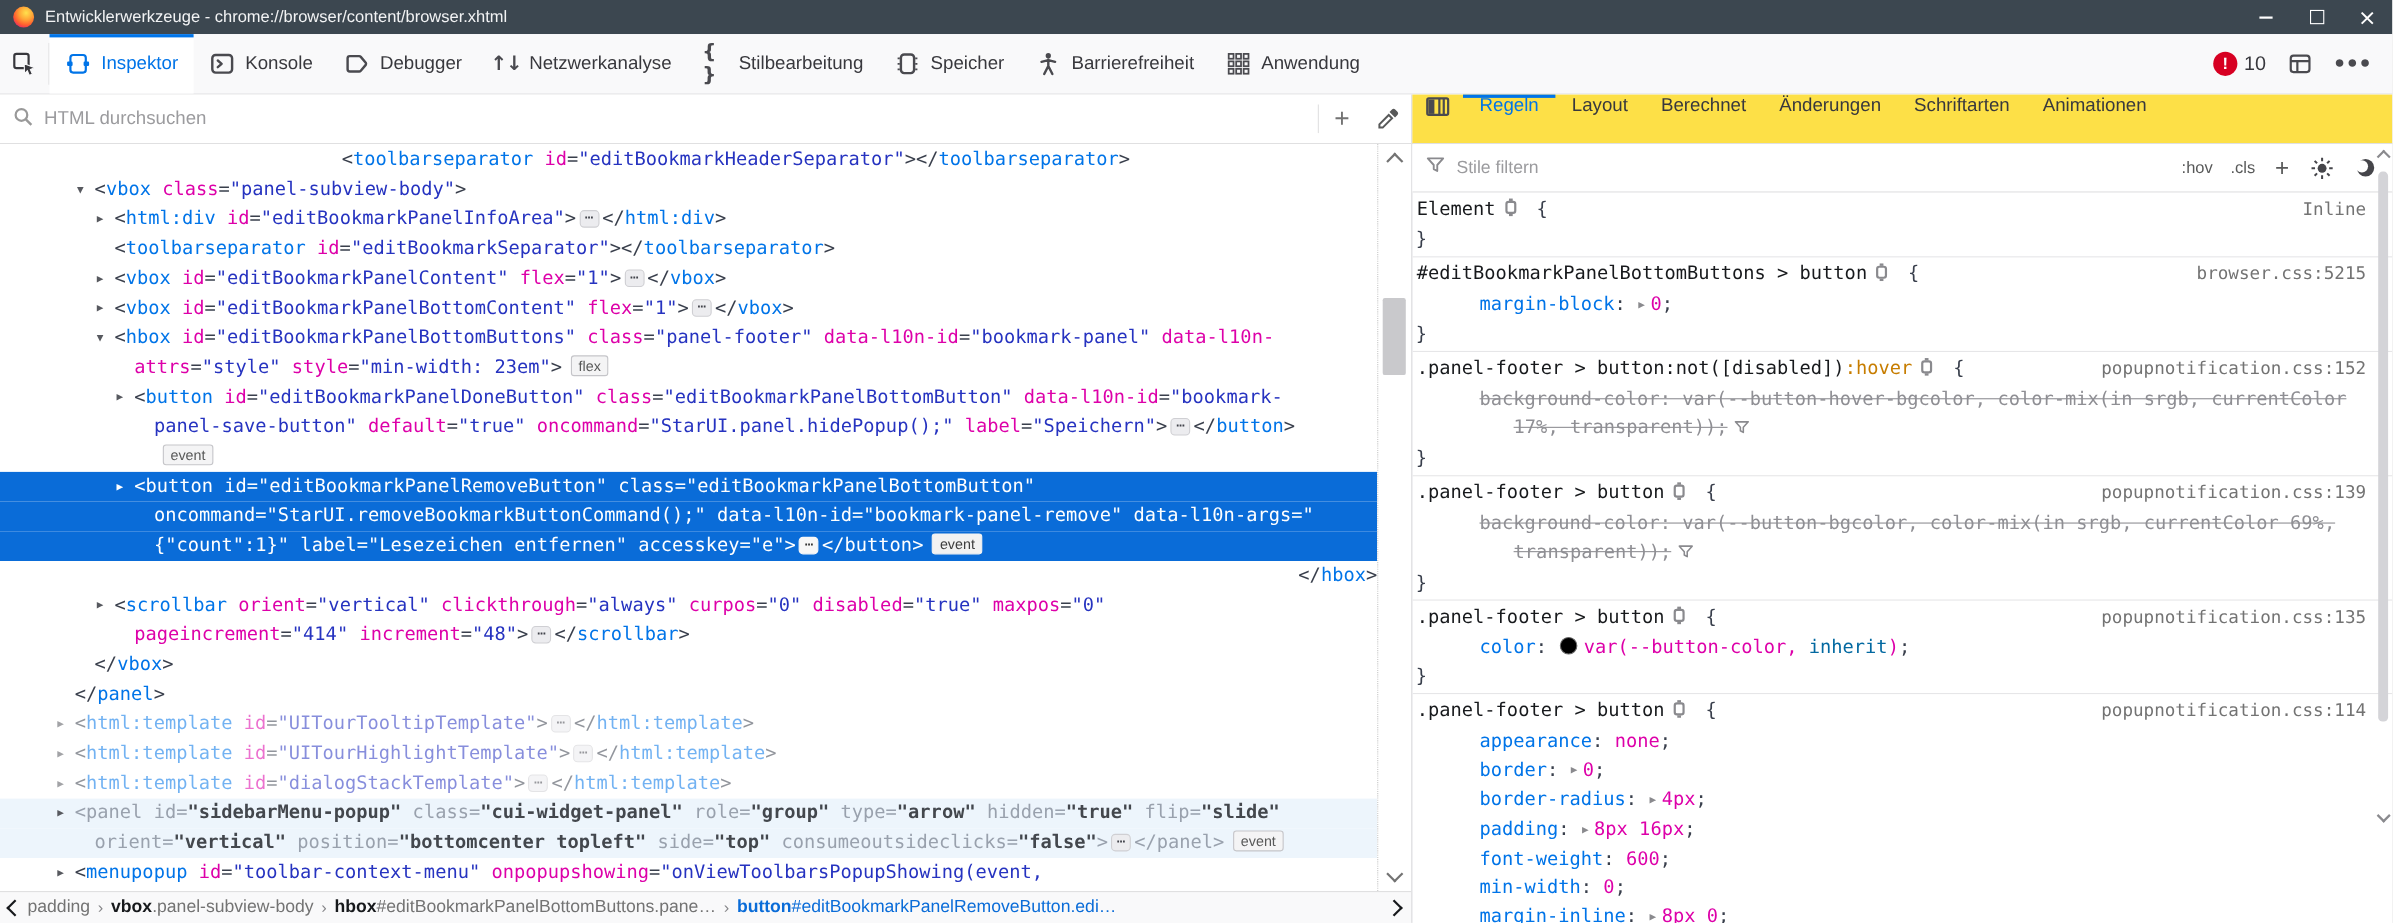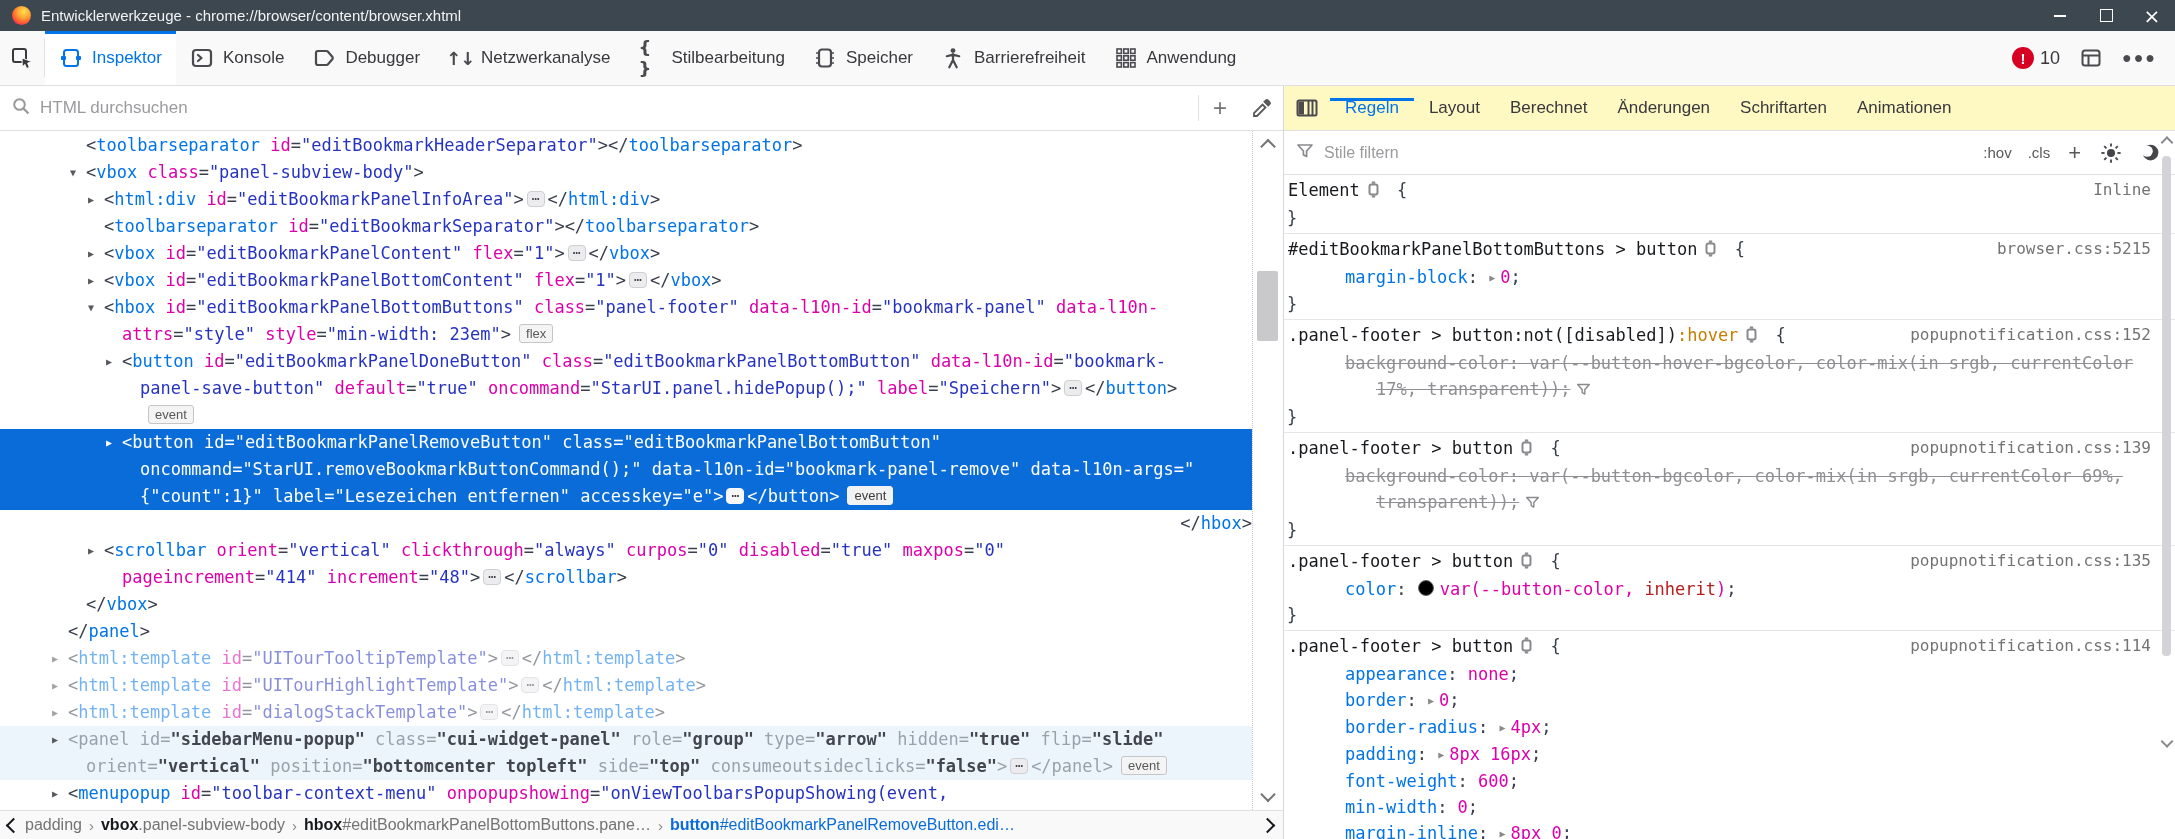--- a/index.html
+++ b/index.html
@@ -75,38 +75,38 @@
   .bc-arrow{width:9px;height:9px;border-left:2.5px solid #17191c;border-top:2.5px solid #17191c;flex:0 0 auto;}
   .bc-arrow.left{transform:rotate(-45deg);margin:0 6px 0 8px;}
   .bc-arrow.right{transform:rotate(135deg);margin-left:auto;margin-right:10px;}
   .bc-sep{color:#868689;margin:0 7px;font-size:15px;}
   .crumb{white-space:nowrap;color:#737373;}
   .crumb .bc-tag{color:#17191c;font-weight:700;}
   .crumb.selected,.crumb.selected .bc-tag{color:#0a6cd8;}
   
   .right-panel{position:absolute;left:1283px;top:86px;width:892px;height:753px;background:#fff;
                border-left:1px solid #d7d7db;box-sizing:border-box;}
-  .r-tabs{height:45px;background:#fef9c3;border-bottom:1px solid #e0e0e1;display:flex;align-items:center;box-sizing:border-box;}
+  .r-tabs{height:45px;background:#fde047;border-bottom:1px solid #e0e0e1;display:flex;align-items:flex-start;box-sizing:border-box;}
   .r-toggle{width:46px;display:flex;align-items:center;justify-content:center;color:#4a4a4f;}
   .r-tab{display:flex;align-items:center;padding:0 15px;font-size:17px;color:#38383d;position:relative;}
   .r-tab.active{color:#0074e8;}
   .r-tab.active::before{content:"";position:absolute;left:0;top:0;right:0;height:3px;background:#0074e8;}
   .filterrow{height:44px;border-bottom:1px solid #e0e0e1;display:flex;align-items:center;box-sizing:border-box;background:#fff;}
   .filterrow .funnel-lg{color:#8a8a8e;margin:0 8px 0 12px;}
   .filterrow input{flex:1;border:none;outline:none;font-size:16px;color:#38383d;font-family:"Liberation Sans",sans-serif;}
   .filterrow input::placeholder{color:#9b9b9e;}
   .f-toggle{font-size:15px;color:#585959;padding:4px 8px;white-space:nowrap;}
   .f-plus{font-size:22px;color:#585959;padding:0 10px;}
   .f-icon{padding:0 9px;color:#45454a;display:flex;align-items:center;}
   
   .rules{position:relative;height:664px;overflow:hidden;font-family:"DejaVu Sans Mono",monospace;font-size:17px;color:#17191c;}
   .rule-block{border-bottom:1px solid #e6e6e8;padding:2px 0;}
   .r-line{line-height:26px;white-space:pre;position:relative;}
   .rl-hdr{padding-left:4px;} .rl-decl{padding-left:61px;} .rl-decl2{padding-left:92px;} .rl-close{padding-left:3px;}
-  .ssel{color:#17191c;} .sps{color:#c77d00;} .spr{color:#0074e8;} .svl{color:#dd00a9;} .sgy{color:#b91c1c;}
+  .ssel{color:#17191c;} .sps{color:#c77d00;} .spr{color:#0074e8;} .svl{color:#dd00a9;} .sgy{color:#0369a1;}
   .ss{color:#8f8f94;text-decoration:line-through;}
   .rlink{position:absolute;right:24px;top:0;color:#737373;font-size:16px;}
   .exp{color:#8a8a8e;font-size:10px;margin:0 5px 0 1px;vertical-align:2px;}
   .swatch{display:inline-block;width:14px;height:14px;border-radius:50%;background:#000;border:1px solid #676767;
           margin:0 6px 0 1px;vertical-align:-1px;}
   .funnel,.target{display:inline-block;vertical-align:-2px;margin:0 6px;color:#8a8a8e;}
   
   .r-scroll{position:absolute;right:0;top:44px;width:17px;height:620px;}
   .r-chev{position:absolute;left:50%;width:7px;height:7px;border-left:2px solid #8a8a8e;border-top:2px solid #8a8a8e;}
   .r-chev.up{top:8px;transform:translateX(-50%) rotate(45deg);}
@@ -256,21 +256,21 @@
       </span>
     <span class="sr-btn">
       <svg width="22" height="22" viewBox="0 0 22 22">
           <path d="M3 19 v-3 l8.5 -8.5 3 3 L6 19 Z" fill="none" stroke="currentColor" stroke-width="1.8"></path>
           <path d="M12.2 4.8 l2 -2 a2.4 2.4 0 0 1 3.4 0 l1.6 1.6 a2.4 2.4 0 0 1 0 3.4 l-2 2 Z" fill="currentColor"></path>
         </svg>
     </span>
   </div>
 
   <div class="markup" id="markup-lines">
-      <div class="m-line" style="padding-left: 86px;"><span class="sp">&lt;</span><span class="st">toolbarseparator</span><span class="sa"> id</span><span class="sp">=</span><span class="sv">"editBookmarkHeaderSeparator"</span><span class="sp">&gt;&lt;/</span><span class="st">toolbarseparator</span><span class="sp">&gt;</span></div>
+      <div class="m-line" style="padding-left: 86px; text-align: center;"><span class="sp">&lt;</span><span class="st">toolbarseparator</span><span class="sa"> id</span><span class="sp">=</span><span class="sv">"editBookmarkHeaderSeparator"</span><span class="sp">&gt;&lt;/</span><span class="st">toolbarseparator</span><span class="sp">&gt;</span></div>
       <div class="m-line" style="padding-left: 86px;"><span class="m-arrow" style="left: 70px;">▼</span><span class="sp">&lt;</span><span class="st">vbox</span><span class="sa"> class</span><span class="sp">=</span><span class="sv">"panel-subview-body"</span><span class="sp">&gt;</span></div>
       <div class="m-line" style="padding-left: 104px;"><span class="m-arrow" style="left: 88px;">▶</span><span class="sp">&lt;</span><span class="st">html:div</span><span class="sa"> id</span><span class="sp">=</span><span class="sv">"editBookmarkPanelInfoArea"</span><span class="sp">&gt;</span><span class="dots">⋯</span><span class="sp">&lt;/</span><span class="st">html:div</span><span class="sp">&gt;</span></div>
       <div class="m-line" style="padding-left: 104px;"><span class="sp">&lt;</span><span class="st">toolbarseparator</span><span class="sa"> id</span><span class="sp">=</span><span class="sv">"editBookmarkSeparator"</span><span class="sp">&gt;&lt;/</span><span class="st">toolbarseparator</span><span class="sp">&gt;</span></div>
       <div class="m-line" style="padding-left: 104px;"><span class="m-arrow" style="left: 88px;">▶</span><span class="sp">&lt;</span><span class="st">vbox</span><span class="sa"> id</span><span class="sp">=</span><span class="sv">"editBookmarkPanelContent"</span><span class="sa"> flex</span><span class="sp">=</span><span class="sv">"1"</span><span class="sp">&gt;</span><span class="dots">⋯</span><span class="sp">&lt;/</span><span class="st">vbox</span><span class="sp">&gt;</span></div>
       <div class="m-line" style="padding-left: 104px;"><span class="m-arrow" style="left: 88px;">▶</span><span class="sp">&lt;</span><span class="st">vbox</span><span class="sa"> id</span><span class="sp">=</span><span class="sv">"editBookmarkPanelBottomContent"</span><span class="sa"> flex</span><span class="sp">=</span><span class="sv">"1"</span><span class="sp">&gt;</span><span class="dots">⋯</span><span class="sp">&lt;/</span><span class="st">vbox</span><span class="sp">&gt;</span></div>
       <div class="m-line" style="padding-left: 104px;"><span class="m-arrow" style="left: 88px;">▼</span><span class="sp">&lt;</span><span class="st">hbox</span><span class="sa"> id</span><span class="sp">=</span><span class="sv">"editBookmarkPanelBottomButtons"</span><span class="sa"> class</span><span class="sp">=</span><span class="sv">"panel-footer"</span><span class="sa"> data-l10n-id</span><span class="sp">=</span><span class="sv">"bookmark-panel"</span><span class="sa"> data-l10n-</span></div>
       <div class="m-line" style="padding-left: 122px;"><span class="sa">attrs</span><span class="sp">=</span><span class="sv">"style"</span><span class="sa"> style</span><span class="sp">=</span><span class="sv">"min-width: 23em"</span><span class="sp">&gt;</span><span class="badge">flex</span></div>
       <div class="m-line" style="padding-left: 122px;"><span class="m-arrow" style="left: 106px;">▶</span><span class="sp">&lt;</span><span class="st">button</span><span class="sa"> id</span><span class="sp">=</span><span class="sv">"editBookmarkPanelDoneButton"</span><span class="sa"> class</span><span class="sp">=</span><span class="sv">"editBookmarkPanelBottomButton"</span><span class="sa"> data-l10n-id</span><span class="sp">=</span><span class="sv">"bookmark-</span></div>
       <div class="m-line" style="padding-left: 140px;"><span class="sv">panel-save-button"</span><span class="sa"> default</span><span class="sp">=</span><span class="sv">"true"</span><span class="sa"> oncommand</span><span class="sp">=</span><span class="sv">"StarUI.panel.hidePopup();"</span><span class="sa"> label</span><span class="sp">=</span><span class="sv">"Speichern"</span><span class="sp">&gt;</span><span class="dots">⋯</span><span class="sp">&lt;/</span><span class="st">button</span><span class="sp">&gt;</span></div>
       <div class="m-line" style="padding-left: 140px;"><span class="badge">event</span></div>

